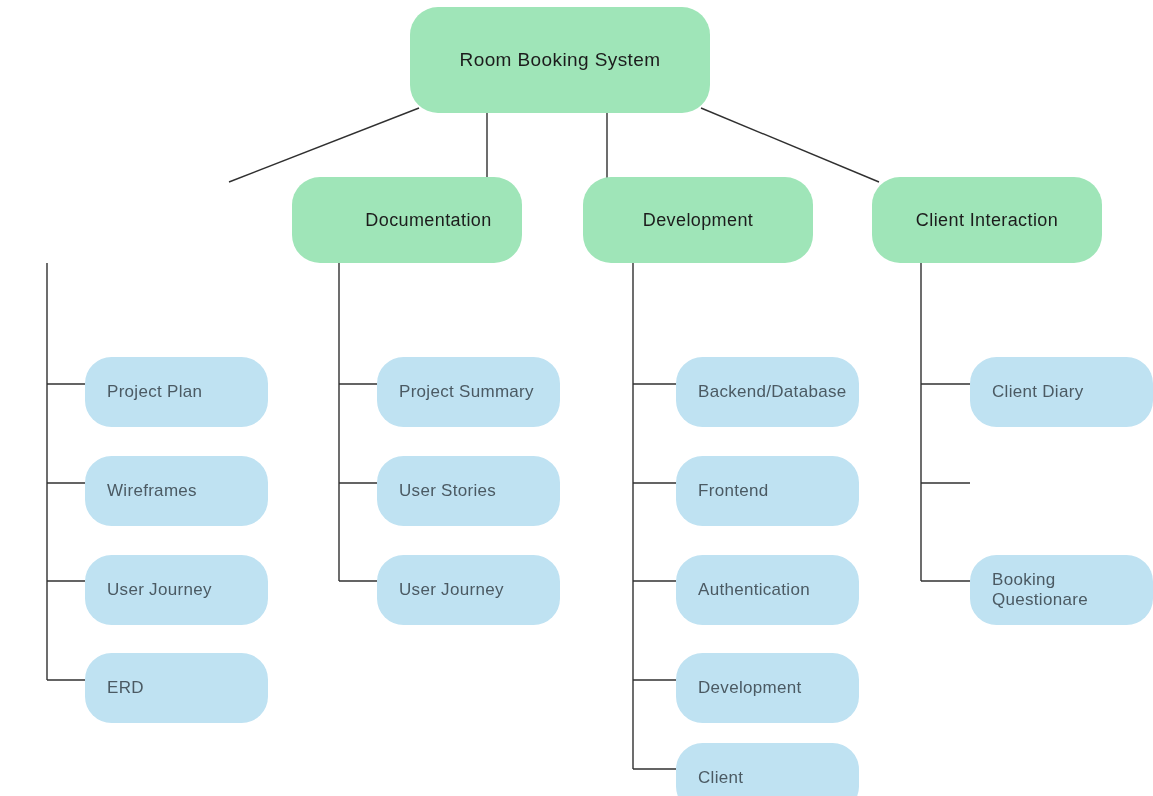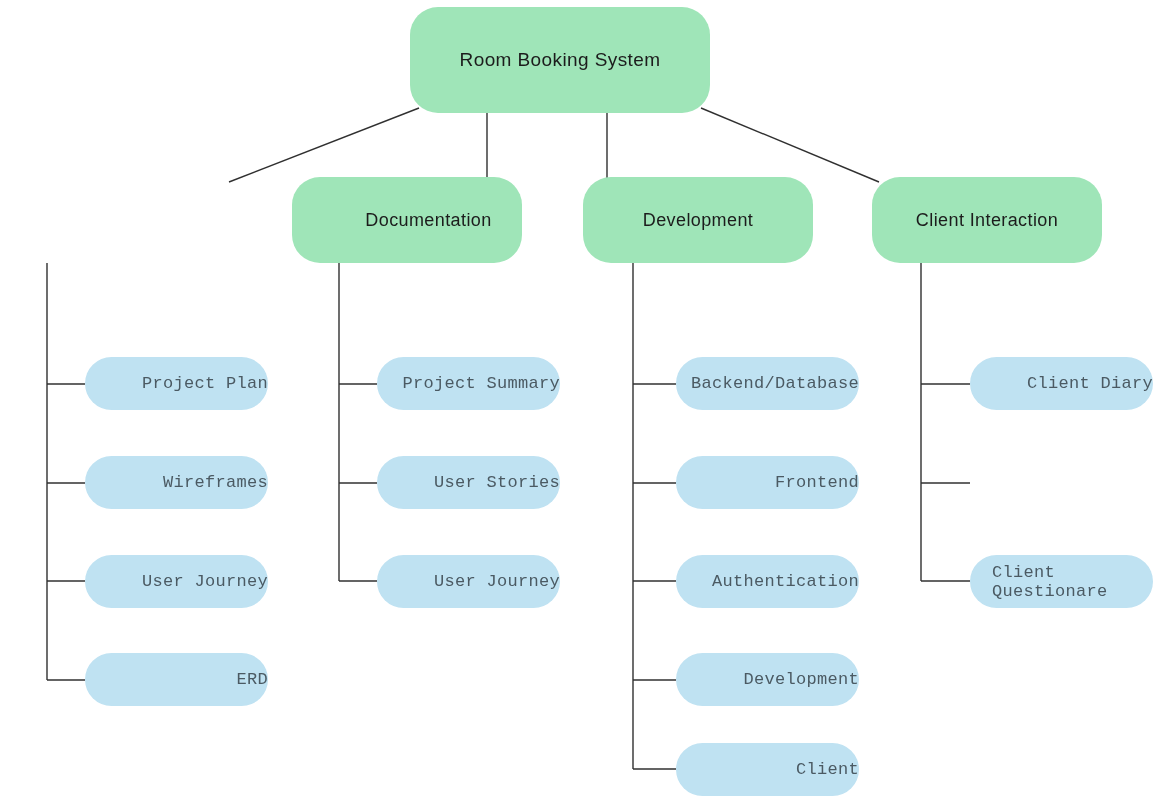--- a/index.html
+++ b/index.html
@@ -48,27 +48,26 @@
     width: 230px; height: 86px;
     font-size: 18px;
   }
   .b0 { left: 2px;   top: 177px; }
   .b1 { left: 292px; top: 177px; padding-left: 43px; }
   .b2 { left: 583px; top: 177px; }
   .b3 { left: 872px; top: 177px; }
   .sub {
     background: var(--subtopic-fill, #BFE2F2);
     color: var(--subtopic-text, #4b5a63);
-    width: 183px; height: 53px;
+    width: 183px; height: 70px;
     border-radius: 26.5px;
     padding-left: 22px;
     font-size: 17px;
     letter-spacing: 0.3px;
-    justify-content: flex-end;
-    font-family: Liberation Mono, monospace;
+    justify-content: flex-start;
   }
   .col1 { left: 85px; }
   .col2 { left: 377px; }
   .col3 { left: 676px; }
   .col4 { left: 970px; }
   .row1 { top: 357px; }
   .row2 { top: 456px; }
   .row3 { top: 555px; }
   .row4 { top: 653px; }
   .row5 { top: 743px; }
@@ -160,16 +159,16 @@
     <span>Development</span>
   </div>
   <div class="node sub col3 row5">
     <span>Client</span>
   </div>
 
   <div class="node sub col4 row1">
     <span>Client Diary</span>
   </div>
   <div class="node sub col4 row3">
-    <span>Client Questionare</span>
+    <span>Booking Questionare</span>
   </div>
 
 </div>
 
 </body></html>

